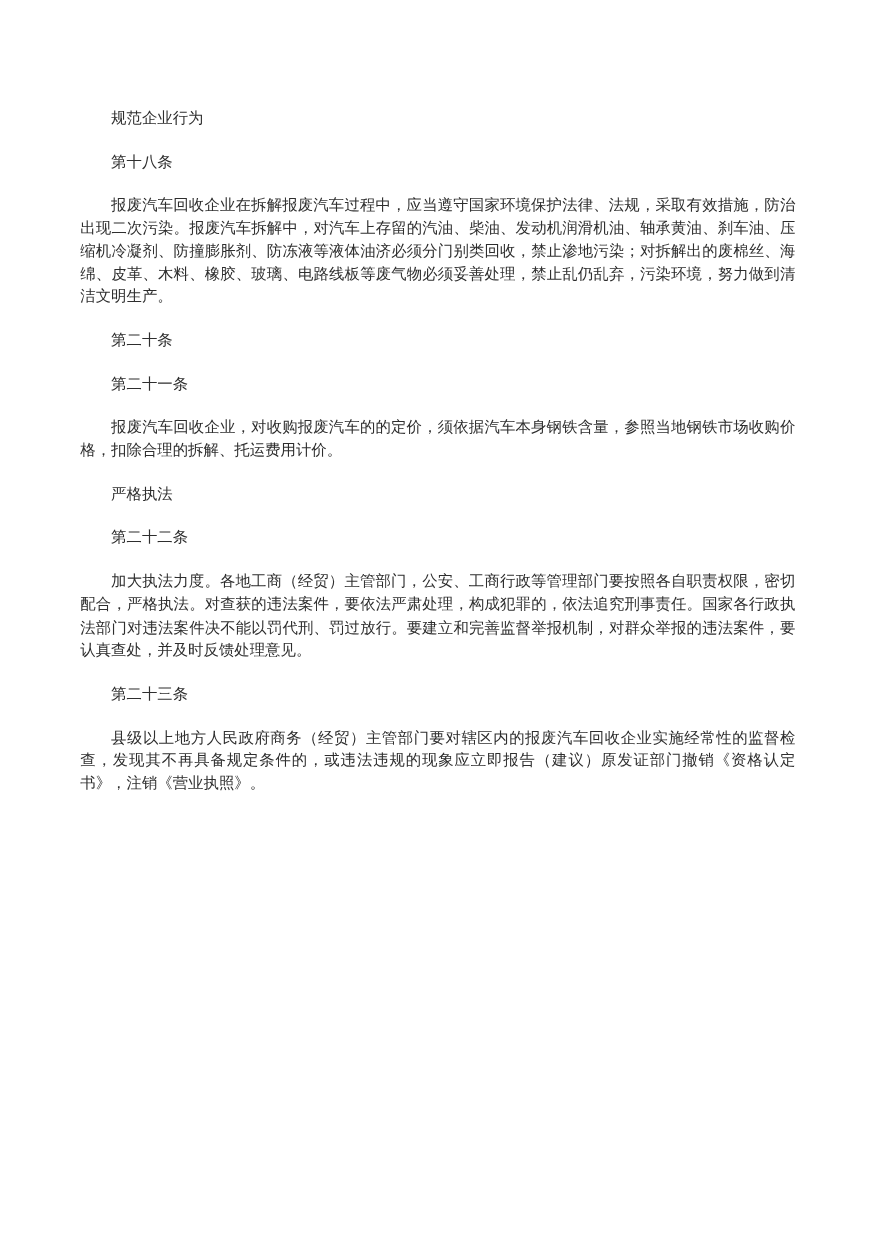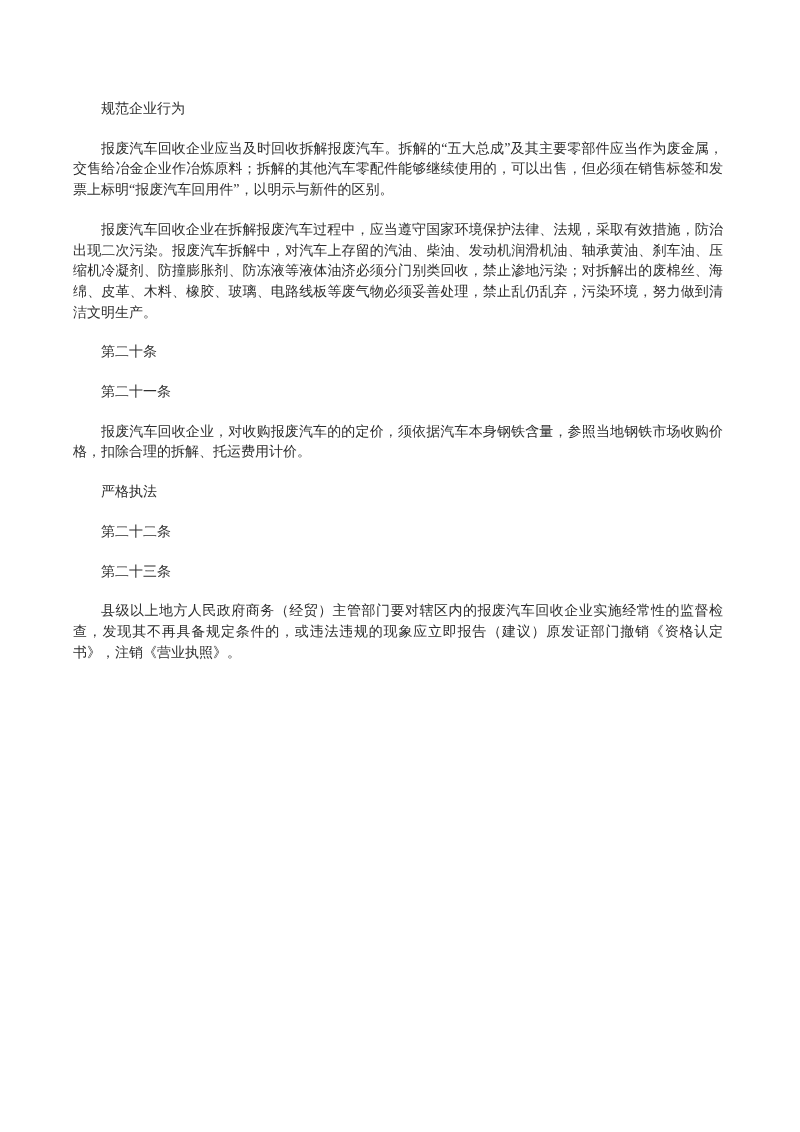--- a/index.html
+++ b/index.html
@@ -36,37 +36,38 @@
   }
 </style>
 </head>
 <body>
 
 <div class="page" style="background: rgb(255, 255, 255); color: rgb(46, 46, 46);">
   <div class="content">
 
       <p class="doc-block block-section-title">规范企业行为</p>
 
+      <p class="doc-block block-article-heading">第十八条</p>
 
-      <p class="doc-block block-paragraph">报废汽车回收企业应当及时回收拆解报废汽车。拆解的“五大总成”及其主要零部件应当作为废金属，交售给冶金企业作冶炼原料；拆解的其他汽车零配件能够继续使用的，可以出售，但必须在销售标签和发票上标明“报废汽车回用件”，以明示与新件的区别。</p>
 
 
 
       <p class="doc-block block-paragraph">报废汽车回收企业在拆解报废汽车过程中，应当遵守国家环境保护法律、法规，采取有效措施，防治出现二次污染。报废汽车拆解中，对汽车上存留的汽油、柴油、发动机润滑机油、轴承黄油、刹车油、压缩机冷凝剂、防撞膨胀剂、防冻液等液体油济必须分门别类回收，禁止渗地污染；对拆解出的废棉丝、海绵、皮革、木料、橡胶、玻璃、电路线板等废气物必须妥善处理，禁止乱仍乱弃，污染环境，努力做到清洁文明生产。</p>
 
       <p class="doc-block block-article-heading">第二十条</p>
 
       <p class="doc-block block-article-heading">第二十一条</p>
 
       <p class="doc-block block-paragraph">报废汽车回收企业，对收购报废汽车的的定价，须依据汽车本身钢铁含量，参照当地钢铁市场收购价格，扣除合理的拆解、托运费用计价。</p>
 
 
       <p class="doc-block block-section-title">严格执法</p>
 
       <p class="doc-block block-article-heading">第二十二条</p>
 
+      <p class="doc-block block-paragraph">加大执法力度。各地工商（经贸）主管部门，公安、工商行政等管理部门要按照各自职责权限，密切配合，严格执法。对查获的违法案件，要依法严肃处理，构成犯罪的，依法追究刑事责任。国家各行政执法部门对违法案件决不能以罚代刑、罚过放行。要建立和完善监督举报机制，对群众举报的违法案件，要认真查处，并及时反馈处理意见。</p>
 
       <p class="doc-block block-article-heading">第二十三条</p>
 
       <p class="doc-block block-paragraph">县级以上地方人民政府商务（经贸）主管部门要对辖区内的报废汽车回收企业实施经常性的监督检查，发现其不再具备规定条件的，或违法违规的现象应立即报告（建议）原发证部门撤销《资格认定书》，注销《营业执照》。</p>
 
     </div>
 </div>
 
 </body></html>

